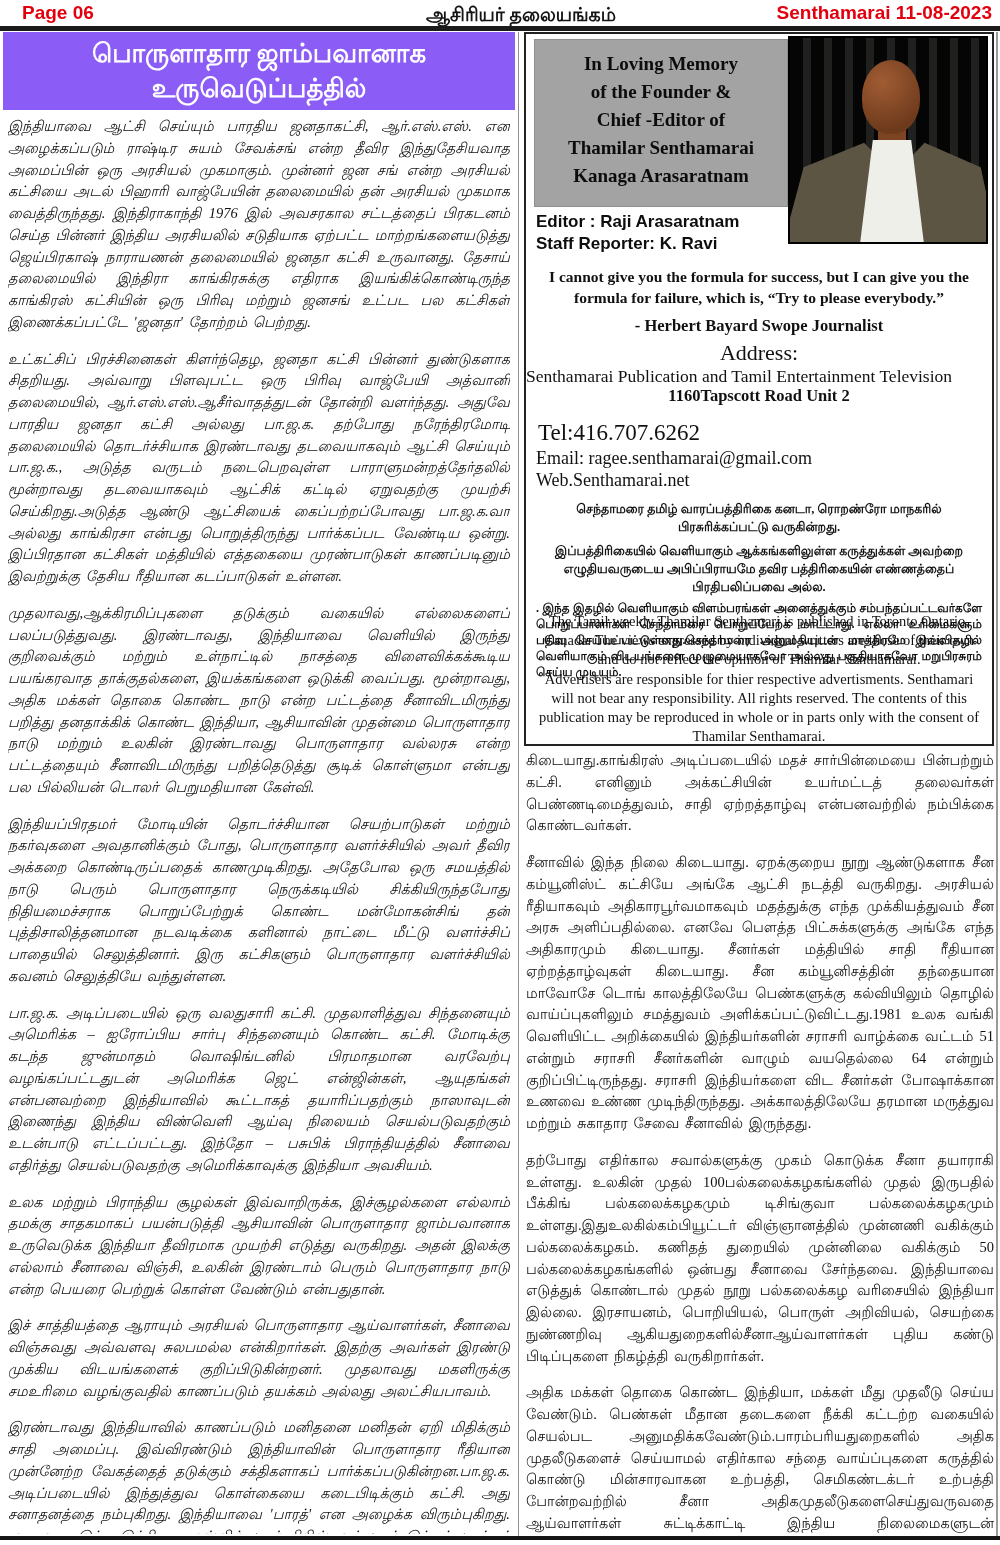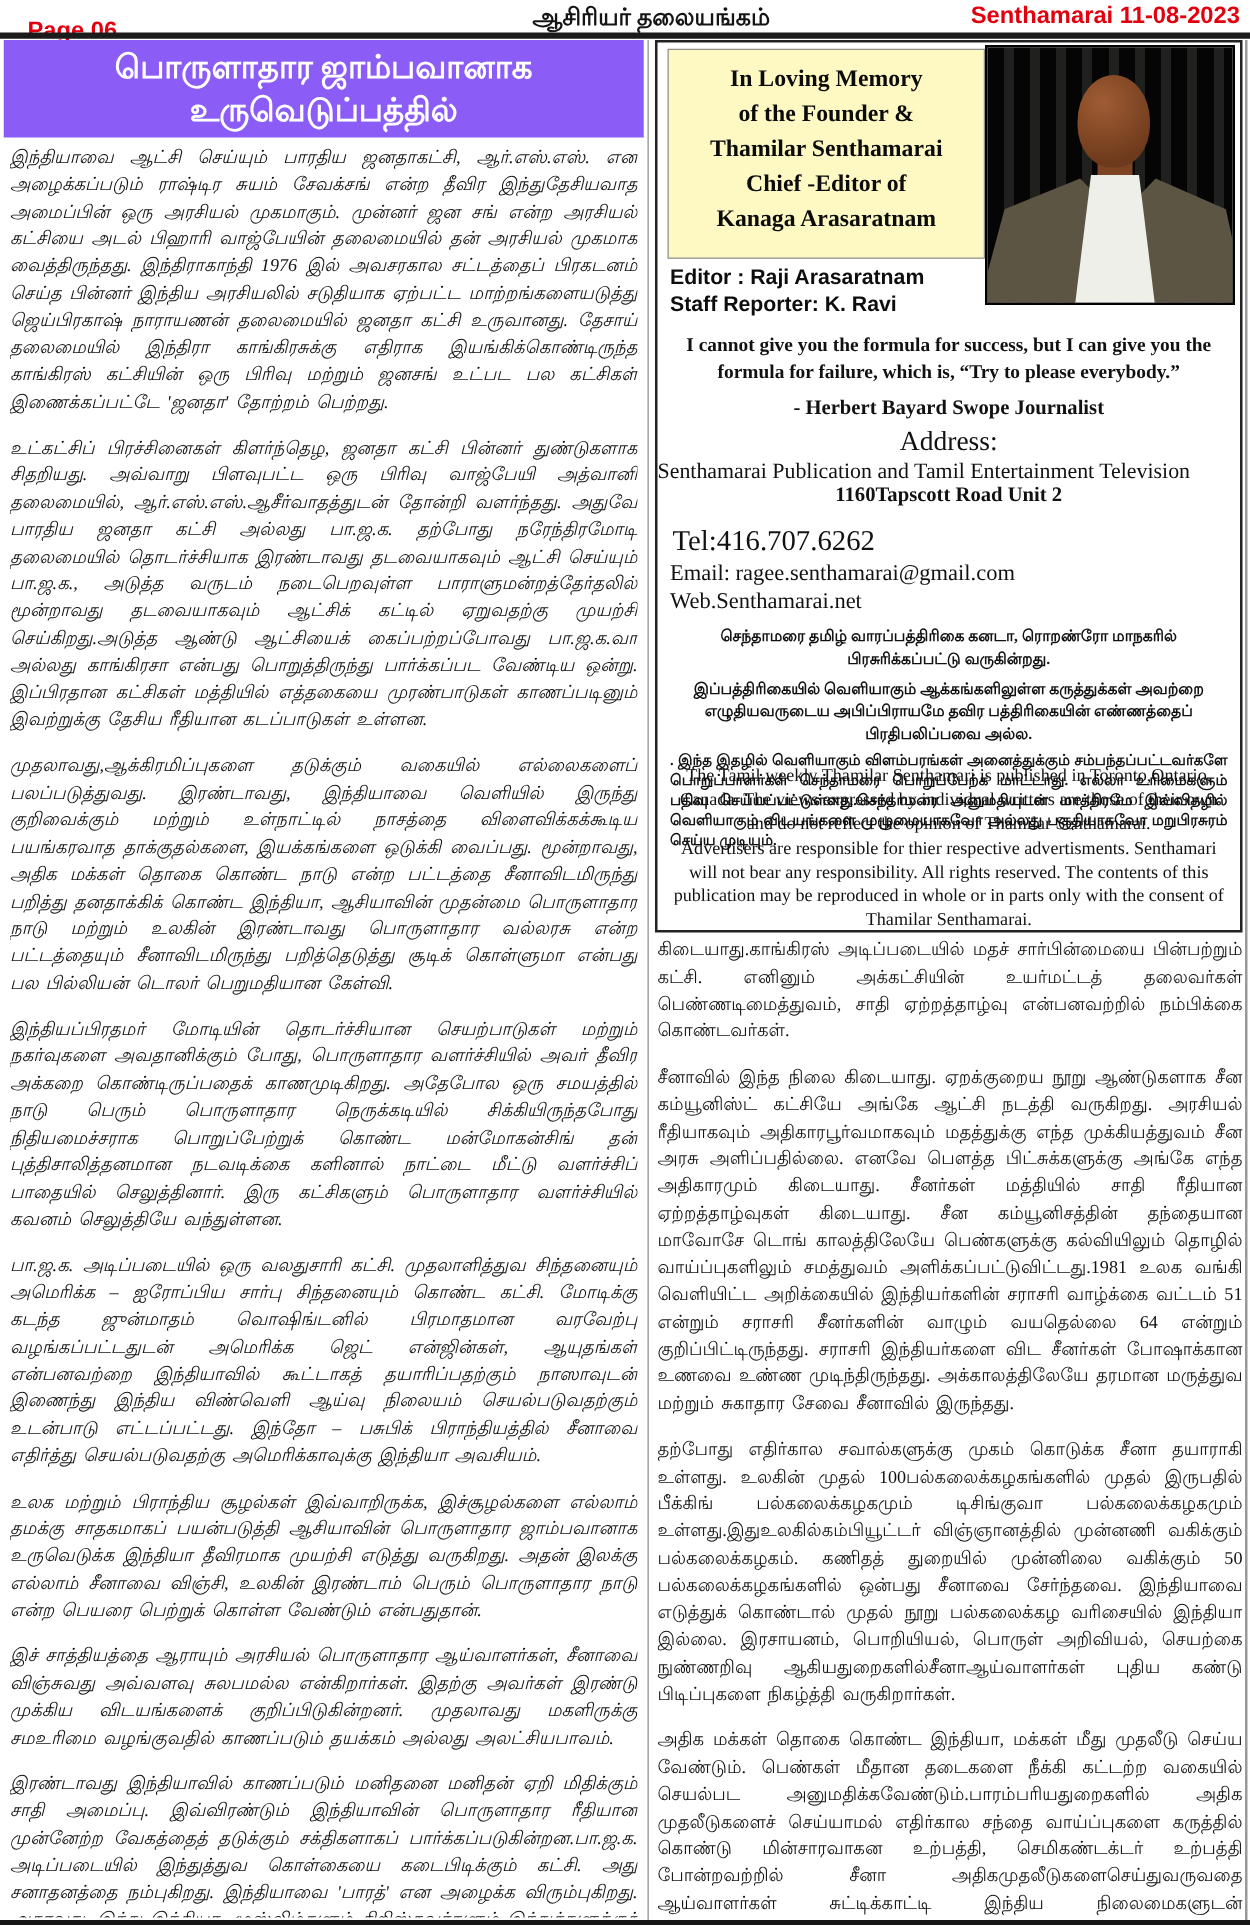--- a/index.html
+++ b/index.html
@@ -1,21 +1,21 @@
 <!DOCTYPE html>
 <html><head>
 <meta charset="utf-8">
 <style>
   html,body{margin:0;padding:0;background:#ffffff;}
   #page{position:relative;width:1000px;height:1545px;background:#ffffff;overflow:hidden;
         font-family:"Liberation Serif", serif;color:#111;}
   
   .hdr{position:absolute;top:0;left:0;width:1000px;height:26px;}
   .hdr .pgnum{position:absolute;left:22px;top:2px;font-family:"Liberation Sans",sans-serif;
-              font-weight:bold;font-size:19px;color:#e3000e;margin-top:12px;}
+              font-weight:bold;font-size:19px;color:#e3000e;}
   .hdr .sect{position:absolute;left:0;right:0;top:4px;text-align:center;
              font-weight:bold;font-size:19px;color:#141414;margin-left:42px;}
   .hdr .mast{position:absolute;right:8px;top:2px;font-family:"Liberation Sans",sans-serif;
              font-weight:bold;font-size:19px;color:#e3000e;}
   .toprule{position:absolute;left:0;top:26px;width:1000px;height:5px;background:#1b1b1b;}
   .bottomrule{position:absolute;left:0;top:1536px;width:1000px;height:4px;background:#151515;}
   .coldiv{position:absolute;left:518px;top:32px;width:1px;height:1504px;background:#8f8f8f;}
   .rightedge{position:absolute;left:996px;top:32px;width:2px;height:1504px;background:#9a9a9a;}
   
   .headline{position:absolute;left:3px;top:32px;width:512px;height:78px;background:#8b5cf6;
@@ -23,21 +23,21 @@
   .headline div{font-weight:bold;font-size:26px;line-height:35px;}
   .headline div:first-child{margin-top:4px;}
   
   .artcol{position:absolute;text-align:justify;font-size:14.5px;line-height:1.5;overflow:hidden;}
   #leftcol{left:8px;top:116px;width:502px;height:1418px;font-style:italic;}
   #rightcol{left:526px;top:750px;width:468px;height:784px;}
   .artcol p{margin:0 0 15px 0;word-spacing:2px;}
   
   #panel{position:absolute;left:524px;top:32px;width:470px;height:714px;border:2px solid #222;
          box-sizing:border-box;background:#fff;}
-  .titlebox{position:absolute;left:8px;top:5px;width:254px;height:168px;background:#fef9c3;
+  .titlebox{position:absolute;left:8px;top:5px;width:254px;height:168px;background:#a3a3a3;
             border:1px solid #8f8f8f;text-align:center;box-sizing:border-box;padding-top:10px;}
   .titlebox div{font-weight:bold;font-size:19px;line-height:28px;color:#0c0c0c;}
   
   .photo{position:absolute;right:4px;top:2px;width:200px;height:208px;border:2px solid #000;
          box-sizing:border-box;overflow:hidden;
          background:repeating-linear-gradient(90deg,#050505 0 13px,#20201e 13px 21px);}
   .photo .head{position:absolute;left:72px;top:22px;width:58px;height:74px;border-radius:50% 50% 46% 46%;
                background:radial-gradient(circle at 35% 30%,#a05c33,#6e3a1c 75%);}
   .photo .neck{position:absolute;left:88px;top:88px;width:28px;height:20px;background:#7c4423;}
   .photo .shirt{position:absolute;left:70px;top:102px;width:64px;height:104px;
@@ -93,22 +93,22 @@
     <p>பா.ஜ.க. அடிப்படையில் ஒரு வலதுசாரி கட்சி. முதலாளித்துவ சிந்தனையும் அமெரிக்க – ஐரோப்பிய சார்பு சிந்தனையும் கொண்ட கட்சி. மோடிக்கு கடந்த ஜுன்மாதம் வொஷிங்டனில் பிரமாதமான வரவேற்பு வழங்கப்பட்டதுடன் அமெரிக்க ஜெட் என்ஜின்கள், ஆயுதங்கள் என்பனவற்றை இந்தியாவில் கூட்டாகத் தயாரிப்பதற்கும் நாஸாவுடன் இணைந்து இந்திய விண்வெளி ஆய்வு நிலையம் செயல்படுவதற்கும் உடன்பாடு எட்டப்பட்டது. இந்தோ – பசுபிக் பிராந்தியத்தில் சீனாவை எதிர்த்து செயல்படுவதற்கு அமெரிக்காவுக்கு இந்தியா அவசியம்.</p>
     <p>உலக மற்றும் பிராந்திய சூழல்கள் இவ்வாறிருக்க, இச்சூழல்களை எல்லாம் தமக்கு சாதகமாகப் பயன்படுத்தி ஆசியாவின் பொருளாதார ஜாம்பவானாக உருவெடுக்க இந்தியா தீவிரமாக முயற்சி எடுத்து வருகிறது. அதன் இலக்கு எல்லாம் சீனாவை விஞ்சி, உலகின் இரண்டாம் பெரும் பொருளாதார நாடு என்ற பெயரை பெற்றுக் கொள்ள வேண்டும் என்பதுதான்.</p>
     <p>இச் சாத்தியத்தை ஆராயும் அரசியல் பொருளாதார ஆய்வாளர்கள், சீனாவை விஞ்சுவது அவ்வளவு சுலபமல்ல என்கிறார்கள். இதற்கு அவர்கள் இரண்டு முக்கிய விடயங்களைக் குறிப்பிடுகின்றனர். முதலாவது மகளிருக்கு சமஉரிமை வழங்குவதில் காணப்படும் தயக்கம் அல்லது அலட்சியபாவம்.</p>
     <p>இரண்டாவது இந்தியாவில் காணப்படும் மனிதனை மனிதன் ஏறி மிதிக்கும் சாதி அமைப்பு. இவ்விரண்டும் இந்தியாவின் பொருளாதார ரீதியான முன்னேற்ற வேகத்தைத் தடுக்கும் சக்திகளாகப் பார்க்கப்படுகின்றன.பா.ஜ.க. அடிப்படையில் இந்துத்துவ கொள்கையை கடைபிடிக்கும் கட்சி. அது சனாதனத்தை நம்புகிறது. இந்தியாவை 'பாரத்' என அழைக்க விரும்புகிறது. அதாவது, இந்து இந்தியா, முஸ்லிம்களும் கிறிஸ்தவர்களும் இந்துக்களுக்குக் கீழே, பெண்களைப் போல, இருக்க வேண்டியவர்கள். இந்தியும் சமஸ்கிருதமுமே முதன்மை மொழிகளாகக் கருதப்பட வேண்டும் என்பது அக்கட்சியின் கொள்கை என்பதோடு மதச் சார்பின்மைக்கு அக்கட்சியில் இடம்</p>
   </div>
 
   <div id="panel">
     <div class="titlebox">
       <div>In Loving Memory</div>
       <div>of the  Founder &amp;</div>
+      <div>Chief -Editor of</div>
       <div>Thamilar Senthamarai</div>
-      <div>Chief -Editor of</div>
       <div>Kanaga  Arasaratnam</div>
     </div>
 
     <div class="photo">
       <div class="jacket"></div>
       <div class="neck"></div>
       <div class="shirt"></div>
       <div class="head"></div>
     </div>
 

